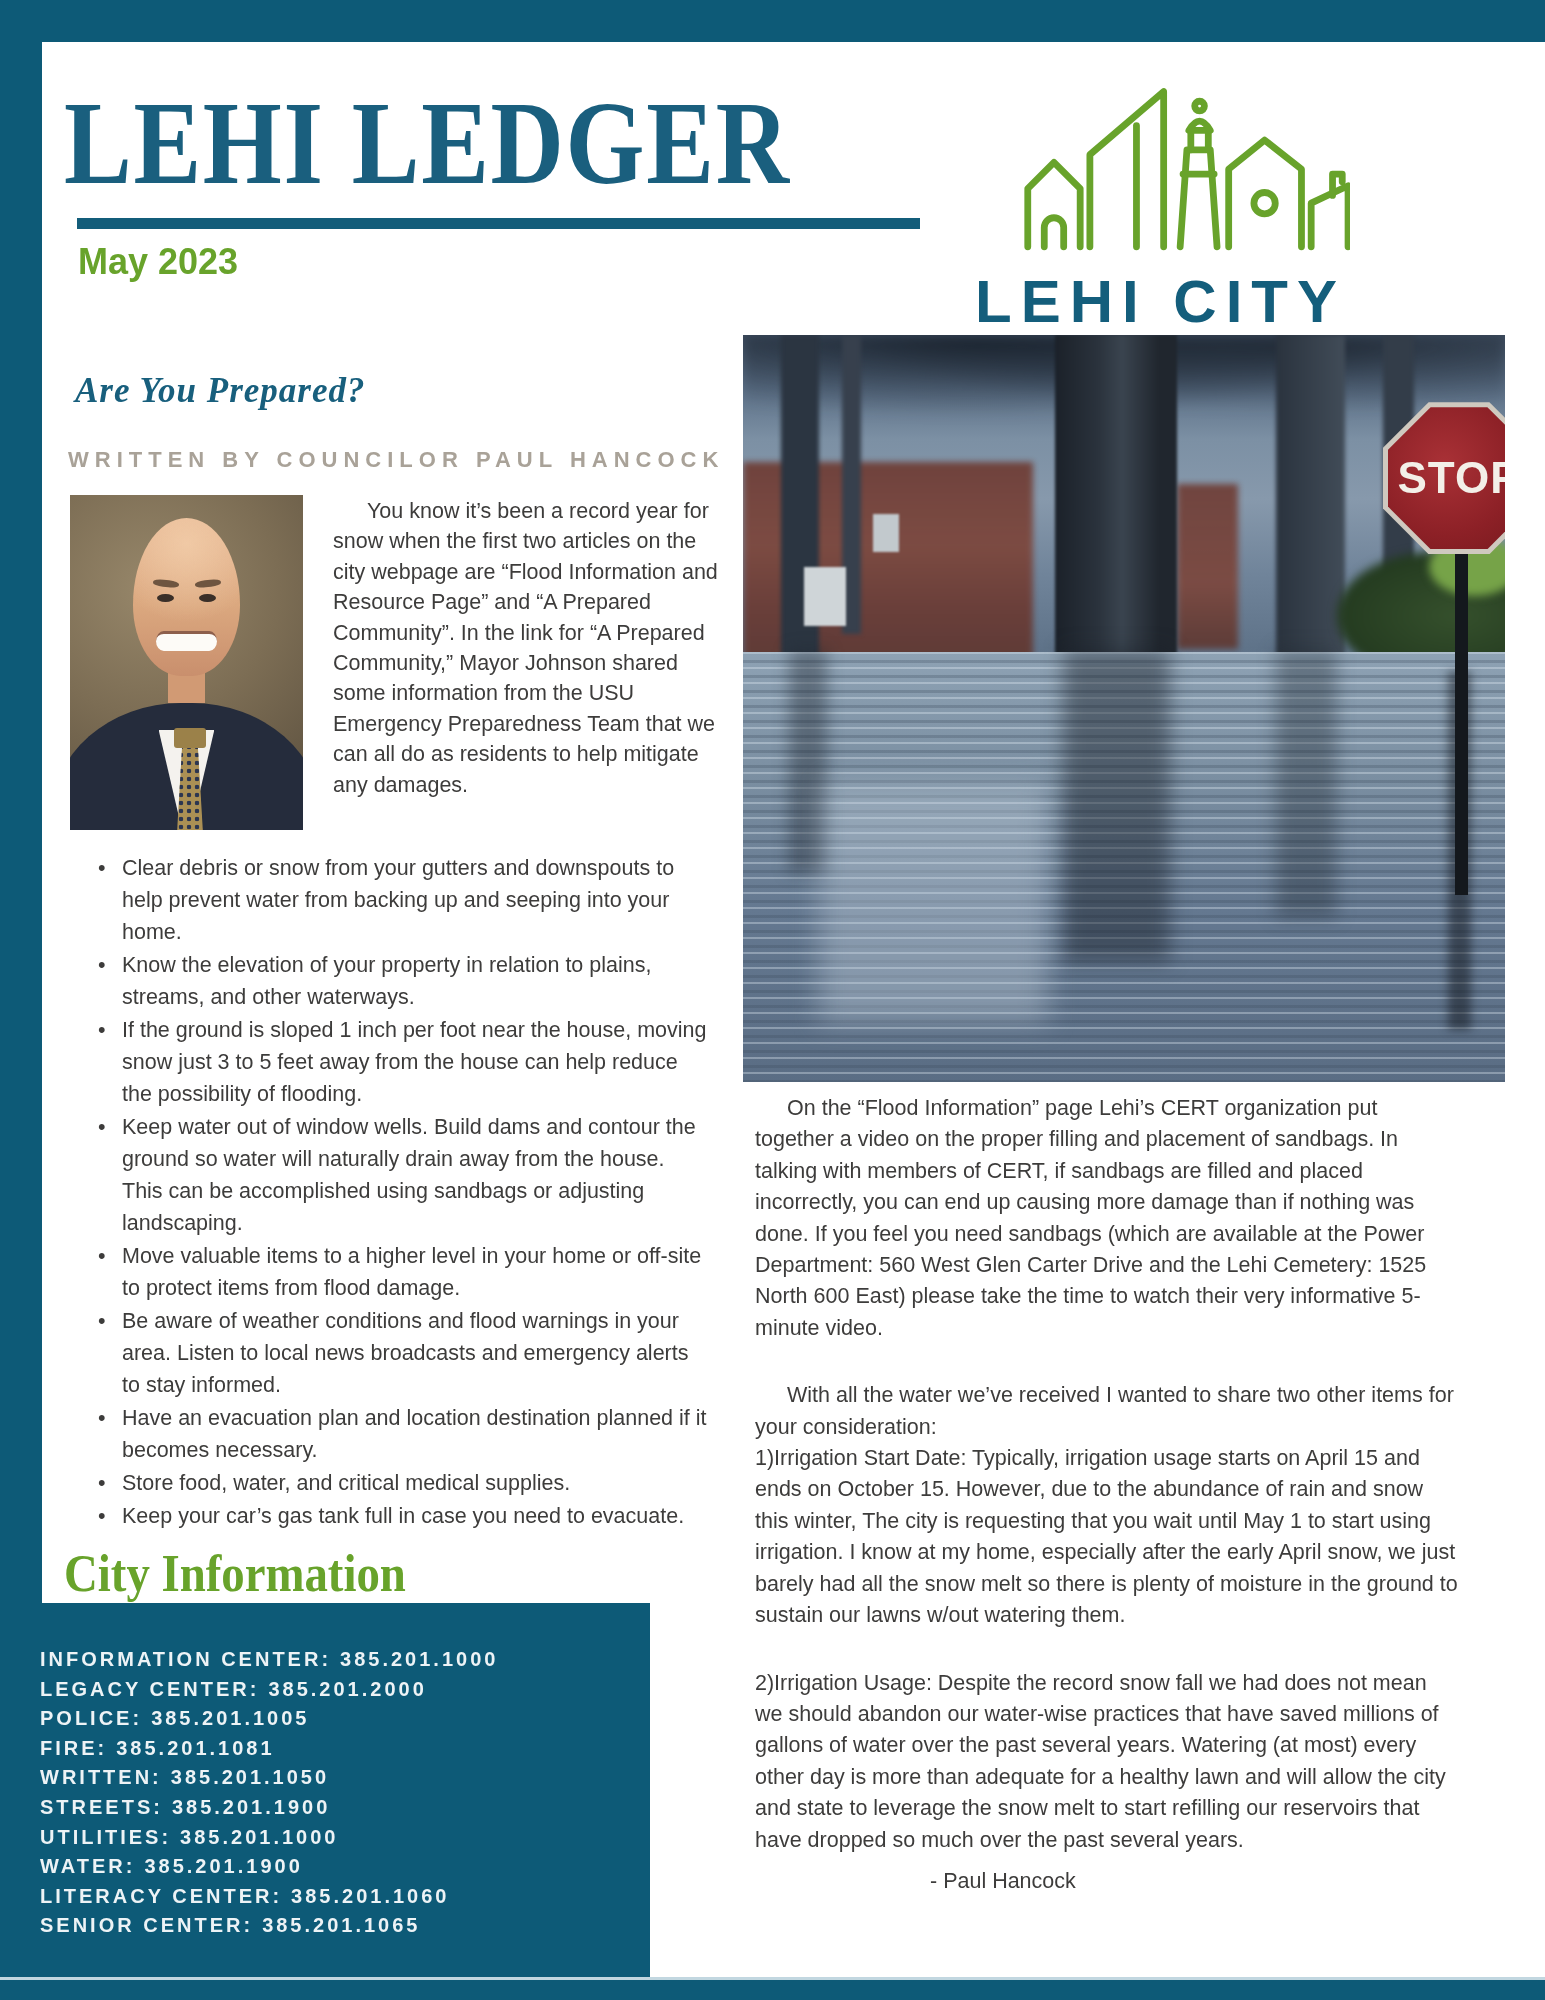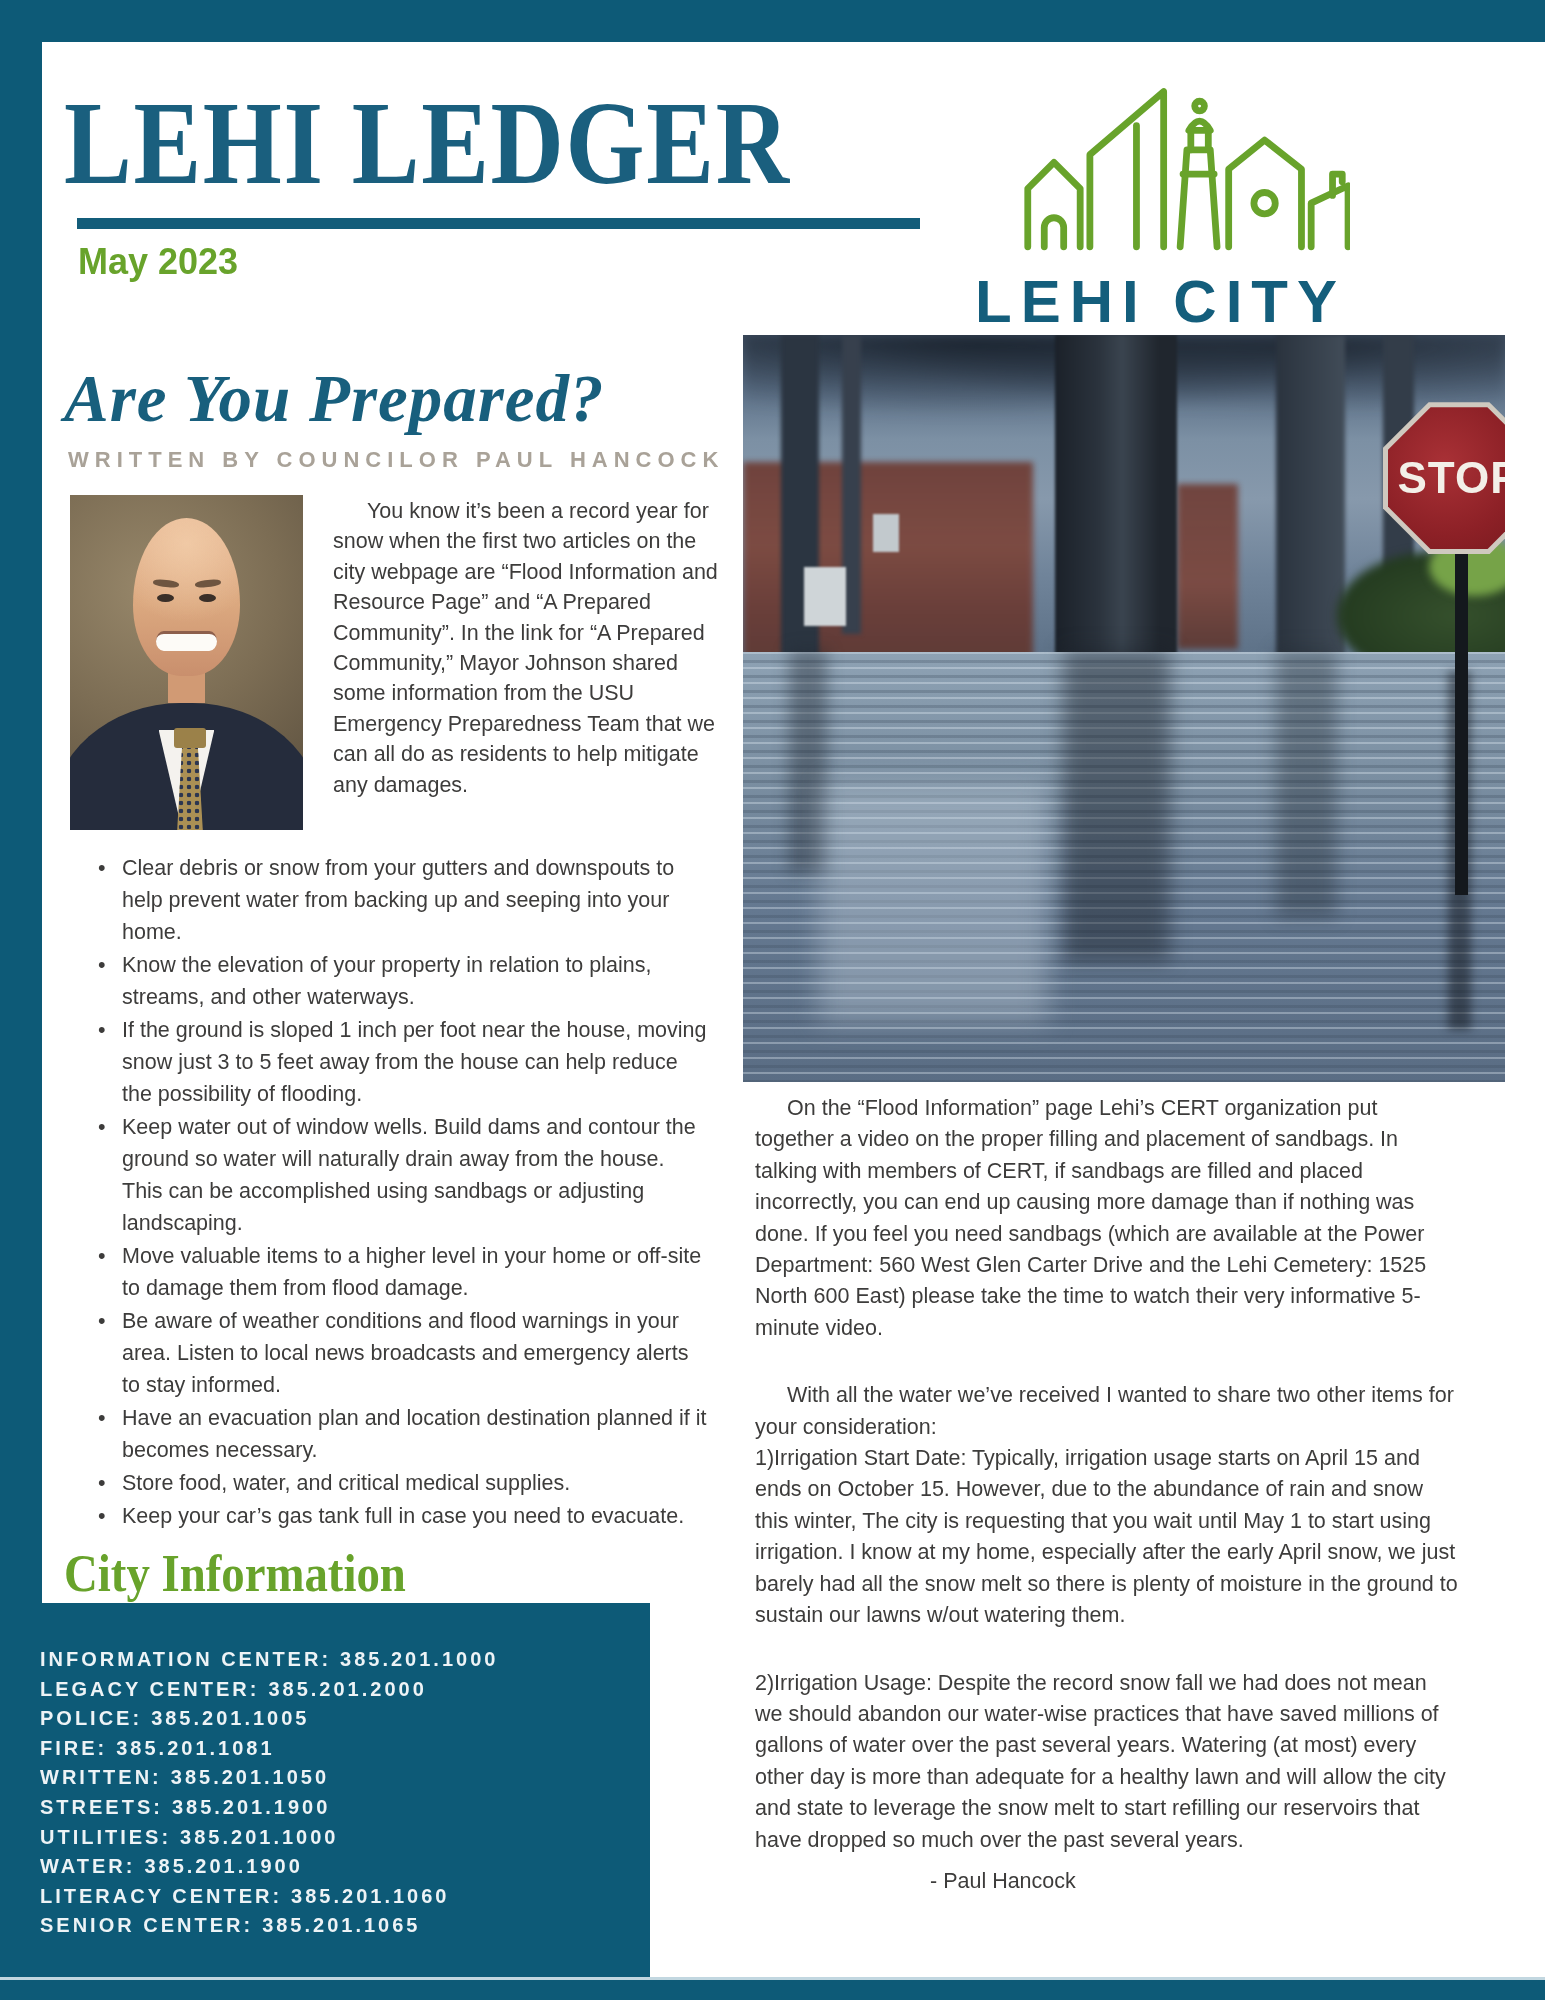--- a/index.html
+++ b/index.html
@@ -23,22 +23,22 @@
   .title-rule{position:absolute;left:77px;top:218px;width:843px;height:11px;background:#135d7a;}
   .issue-date{position:absolute;left:78px;top:241px;font-size:36px;font-weight:700;color:var(--green);text-align:center;}
 
   
   .logo{position:absolute;left:975px;top:55px;width:460px;height:285px;}
   .logo-icon{position:absolute;left:45px;top:2px;width:330px;height:205px;}
   .logo-wordmark{position:absolute;left:0;top:212px;font-size:60px;font-weight:700;letter-spacing:9px;
         color:#145e7c;white-space:nowrap;}
 
   
-  .article-title{position:absolute;left:64px;top:360px;margin:0;font-family:"Liberation Serif",serif;
-        font-style:italic;font-weight:700;font-size:67px;letter-spacing:1px;color:#185f7d;}
+  .article-title{position:absolute;left:64px;top:360px;margin:11px;font-family:"Liberation Serif",serif;
+        font-style:italic;font-weight:700;font-size:35px;letter-spacing:1px;color:#185f7d;}
   .byline{position:absolute;left:68px;top:447px;font-size:22px;font-weight:700;letter-spacing:6px;
         color:#a9a298;white-space:nowrap;}
 
   
   .headshot{position:absolute;left:70px;top:495px;width:233px;height:335px;overflow:hidden;
         background:radial-gradient(circle at 35% 28%,#97876a 0%,#7c6d54 45%,#564b3b 100%);}
   .hs{position:absolute;}
   .hs-neck{left:42%;top:48%;width:16%;height:14%;background:#d19a74;}
   .hs-face{left:27%;top:7%;width:46%;height:47%;
         background:radial-gradient(circle at 50% 16%,#f0c9a5 0%,rgba(240,201,165,0) 55%),
@@ -181,21 +181,21 @@
   <ul class="tips">
 
       <li>Clear debris or snow from your gutters and downspouts to help prevent water from backing up and seeping into your home.</li>
 
       <li>Know the elevation of your property in relation to plains, streams, and other waterways.</li>
 
       <li>If the ground is sloped 1 inch per foot near the house, moving snow just 3 to 5 feet away from the house can help reduce the possibility of flooding.</li>
 
       <li>Keep water out of window wells. Build dams and contour the ground so water will naturally drain away from the house. This can be accomplished using sandbags or adjusting landscaping.</li>
 
-      <li>Move valuable items to a higher level in your home or off-site to damage them from flood damage.</li>
+      <li>Move valuable items to a higher level in your home or off-site to protect items from flood damage.</li>
 
       <li>Be aware of weather conditions and flood warnings in your area. Listen to local news broadcasts and emergency alerts to stay informed.</li>
 
       <li>Have an evacuation plan and location destination planned if it becomes necessary.</li>
 
       <li>Store food, water, and critical medical supplies.</li>
 
       <li>Keep your car’s gas tank full in case you need to evacuate.</li>
     </ul>
 

